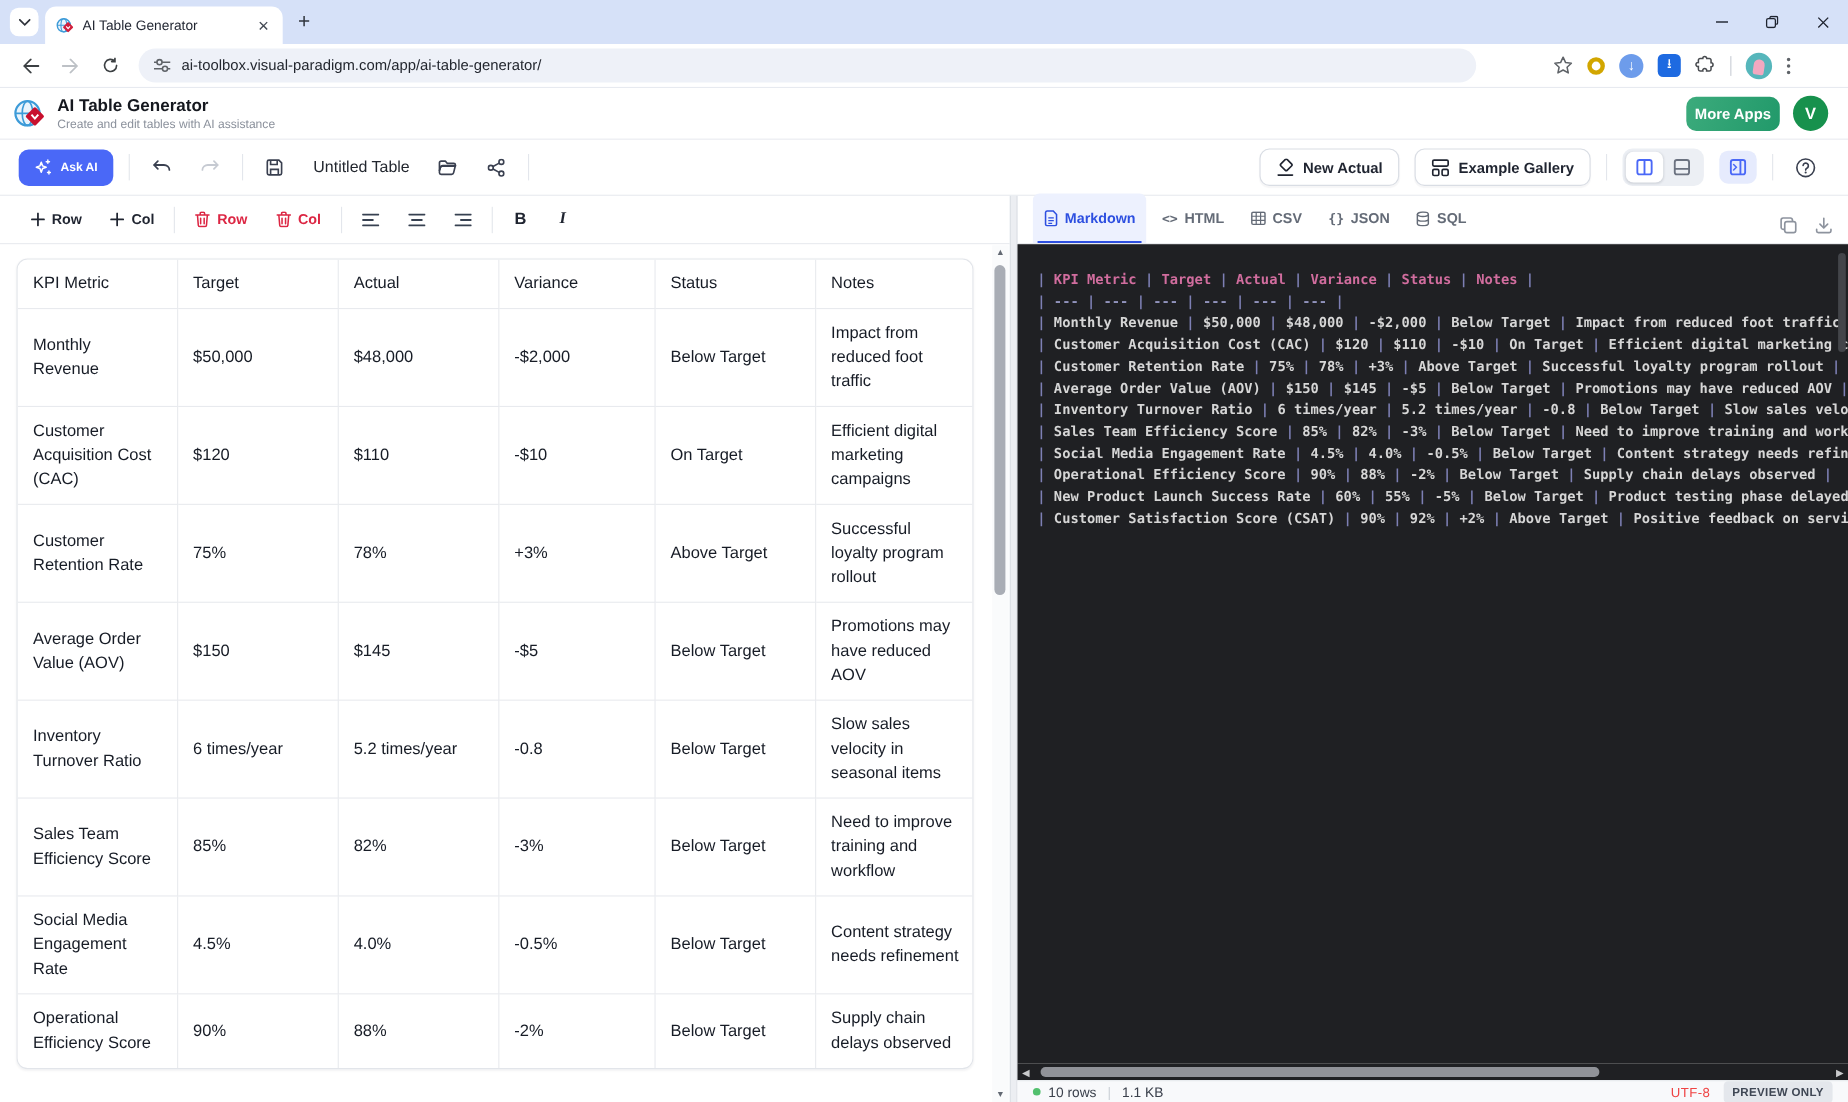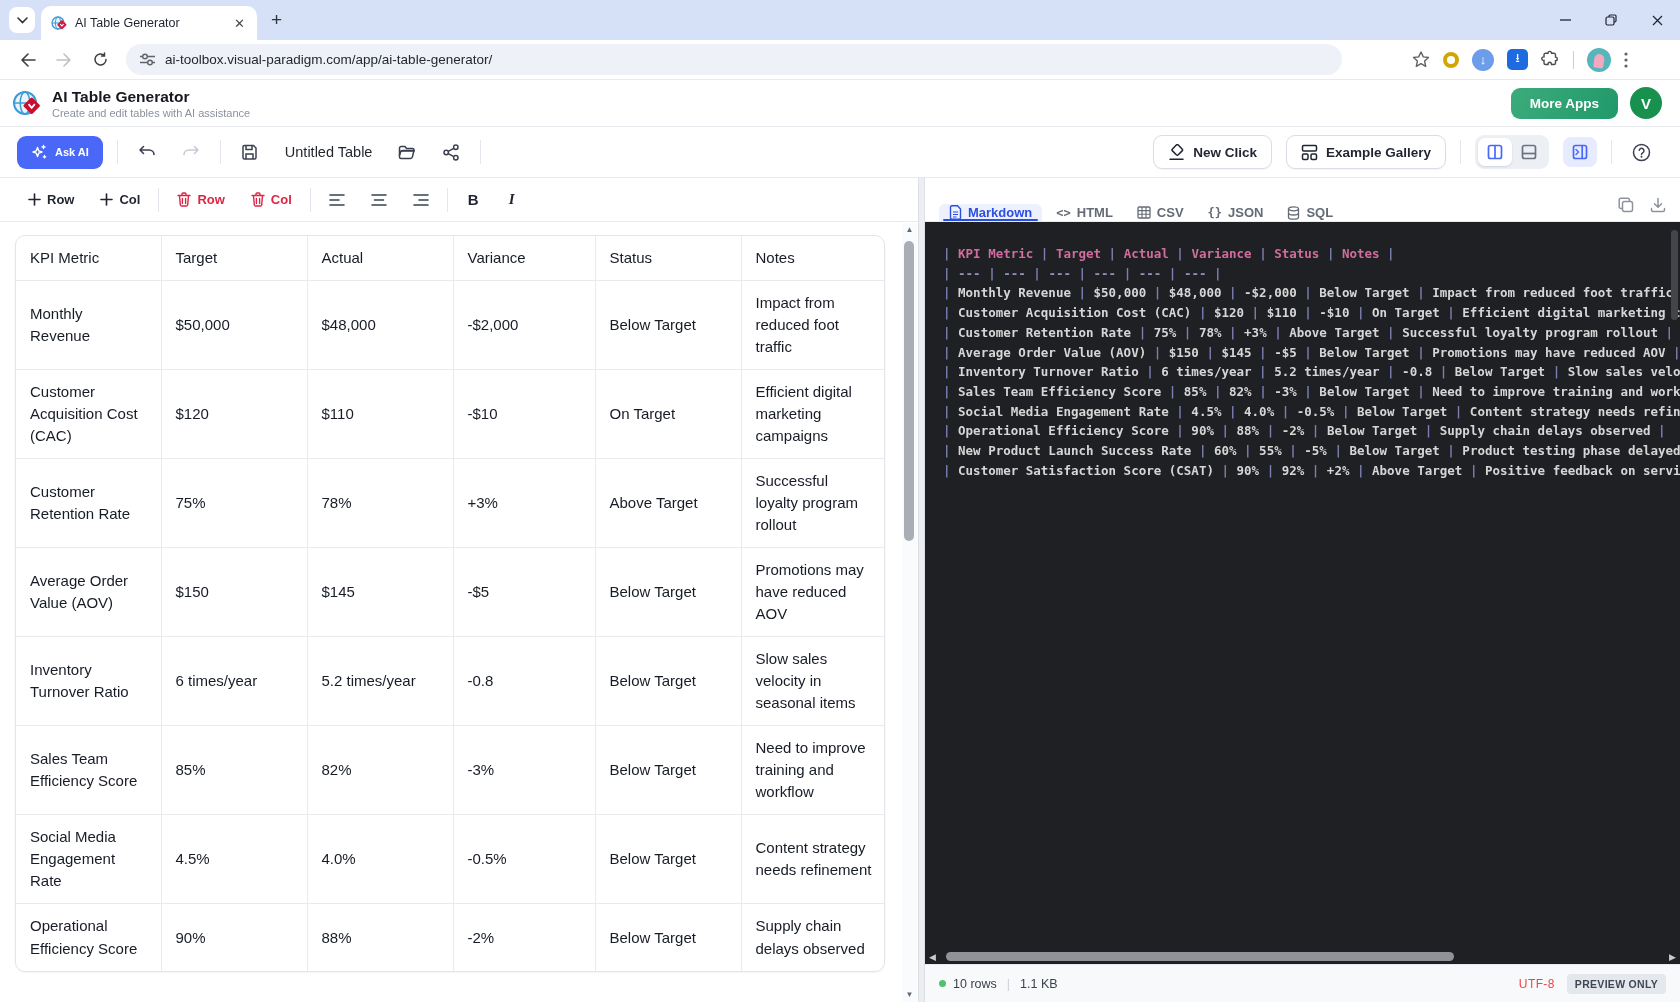--- a/index.html
+++ b/index.html
@@ -27,21 +27,21 @@
   .dl2 { width:21px; height:21px; border-radius:5px; background:#1e6ae1; color:#fff; display:flex; align-items:center; justify-content:center; font-size:12px; }
   .avatar-browser { width:24px; height:24px; border-radius:50%; background:#56b6bb; position:relative; overflow:hidden; }
   .avatar-browser::after { content:''; position:absolute; left:7px; top:6px; width:10px; height:14px; background:#f2a8c0; border-radius:5px 5px 2px 2px; transform:rotate(8deg); }
 
   
   .app-header { height:47px; display:flex; align-items:center; padding:0 18px 0 12px; border-bottom:1px solid #e8eaef; }
   .app-logo { margin-right:10px; }
   .app-titles .t { font-size:15.5px; font-weight:700; color:#15181f; }
   .app-titles .s { font-size:11px; color:#8b919c; margin-top:1px; }
   .spacer { flex:1; }
-  .more-apps { background:linear-gradient(110deg,#3cab7c,#21996a); color:#fff; font-size:13.5px; font-weight:700; padding:8px 19px; border-radius:9px; border:none; }
+  .more-apps { background:linear-gradient(110deg,#3cab7c,#21996a); color:#fff; font-size:13.5px; font-weight:700; padding:8px 8px; border-radius:9px; border:none; }
   .avatar-app { width:32px; height:32px; border-radius:50%; background:#17914d; color:#fff; font-weight:700; font-size:15px; display:flex; align-items:center; justify-content:center; margin-left:12px; }
 
   
   .app-toolbar { height:51px; display:flex; align-items:center; padding:0 24px 0 17px; border-bottom:1px solid #e8eaef; gap:14px; }
   .ask-ai { background:#4a68f7; color:#fff; border:none; border-radius:9px; height:33px; padding:0 14px; font-size:11px; font-weight:700; display:flex; align-items:center; gap:7px; }
   .vdiv { width:1px; height:24px; background:#e3e6ec; }
   .ic-btn { width:30px; height:30px; display:flex; align-items:center; justify-content:center; border-radius:6px; color:#3a4050; }
   .ic-btn.disabled { color:#c6cad2; }
   .doc-title { font-size:14.5px; color:#23272f; margin:0 6px; }
   .outline-btn { background:#fff; border:1px solid #d9dde4; border-radius:9px; height:34px; padding:0 14px; display:flex; align-items:center; gap:8px; font-size:13.5px; font-weight:600; color:#1f2430; box-shadow:0 1px 1px rgba(20,24,40,.04); }
@@ -77,40 +77,40 @@
   
   .v-scroll { position:absolute; right:1px; top:45px; bottom:0; width:15px; background:#fafbfc; display:flex; flex-direction:column; align-items:center; }
   .v-scroll .arr { color:#636973; font-size:8px; line-height:14px; }
   .v-scroll .track { flex:1; width:100%; position:relative; }
   .v-scroll .thumb { position:absolute; left:2px; width:10px; top:4px; height:300px; background:#a9adb5; border-radius:6px; }
 
   .left-footer { height:38px; display:flex; align-items:center; padding:0 20px; font-size:13px; color:#555c66; }
 
   
   .export-tabs { height:44px; display:flex; align-items:flex-end; padding:0 14px; border-bottom:1px solid #e8eaee; gap:4px; }
-  .etab { display:flex; align-items:center; gap:6px; font-size:13px; font-weight:600; color:#646b77; padding:1px 10px; margin-bottom:0; border-radius:6px 6px 0 0; position:relative; }
+  .etab { display:flex; align-items:center; gap:6px; font-size:13px; font-weight:600; color:#646b77; padding:15px 10px; margin-bottom:0; border-radius:6px 6px 0 0; position:relative; }
   .etab.active { color:#2d4fe0; background:#edf1fe; }
   .etab.active::after { content:''; position:absolute; left:4px; right:4px; bottom:0; height:2px; background:#2d4fe0; border-radius:1px; }
   .etab .glyph { font-size:12px; font-weight:700; font-family:"DejaVu Sans Mono",monospace; }
   .etabs-right { margin-left:auto; display:flex; align-items:center; gap:16px; padding-bottom:8px; color:#8d939e; }
 
   .code-area { flex:1; background:#1f2023; overflow:hidden; padding:22px 0 0 18px; position:relative; }
   .code-line { font-family:"DejaVu Sans Mono",monospace; font-size:12.5px; font-weight:600; line-height:19.7px; white-space:pre; color:#d7d7d7; }
   .code-line .pipe { color:#7d7fb4; }
   .code-line.hdr .tok { color:#d16d9e; font-weight:700; }
   .code-line.sep .tok { color:#9193bd; }
   .code-line.dat .tok { color:#d6d6d6; }
   .code-vscroll { position:absolute; right:2px; top:8px; width:7px; height:90px; background:#43454a; border-radius:4px; }
 
   .h-scroll { height:15px; background:#1f2023; display:flex; align-items:center; padding:0 4px; gap:4px; }
   .h-scroll .arr { color:#c9cacc; font-size:9px; }
   .h-scroll .track { flex:1; position:relative; height:9px; }
   .h-scroll .thumb { position:absolute; left:6px; width:70%; top:0; height:9px; background:#909298; border-radius:5px; }
 
-  .status-bar { height:38px; background:#f8f9fb; border-top:1px solid #e8eaee; display:flex; align-items:center; padding:0 14px; font-size:12.5px; color:#3b414c; }
+  .status-bar { height:20px; background:#f8f9fb; border-top:1px solid #e8eaee; display:flex; align-items:center; padding:0 14px; font-size:12.5px; color:#3b414c; }
   .dot-green { width:7px; height:7px; border-radius:50%; background:#52c06e; margin-right:7px; }
   .sb-sep { color:#ccd0d7; margin:0 10px; }
   .sb-right { margin-left:auto; display:flex; align-items:center; gap:12px; }
   .sb-enc { color:#ef4444; font-size:12px; letter-spacing:.4px; }
   .sb-badge { background:#e4e7ec; color:#3f4754; font-size:10.5px; font-weight:700; letter-spacing:.3px; padding:4px 8px; border-radius:4px; }
 </style>
 </head>
 <body>
 
 <div class="tabstrip">
@@ -253,21 +253,21 @@
         <path d="M5.2 7.4l5.6-3.1M5.2 9.6l5.6 3.1" stroke="#3a4050" stroke-width="1.5"></path>
       </svg>
   </div>
   <span class="vdiv"></span>
   <div class="spacer"></div>
   <button class="outline-btn">
     <svg width="17" height="17" viewBox="0 0 17 17">
         <rect x="5.2" y="1.8" width="8.2" height="8.2" rx="1.4" transform="rotate(45 9.3 5.9)" fill="none" stroke="#1f2430" stroke-width="1.5"></rect>
         <path d="M2 15.2h13" stroke="#1f2430" stroke-width="1.5" stroke-linecap="round"></path>
       </svg>
-    <span>New Click</span>
+    <span>New Actual</span>
   </button>
   <button class="outline-btn">
     <svg width="17" height="17" viewBox="0 0 17 17">
         <rect x="1.5" y="1.5" width="14" height="5.5" rx="1.2" fill="none" stroke="#1f2430" stroke-width="1.5"></rect>
         <rect x="1.5" y="10" width="5.5" height="5.5" rx="1.2" fill="none" stroke="#1f2430" stroke-width="1.5"></rect>
         <rect x="10" y="10" width="5.5" height="5.5" rx="1.2" fill="none" stroke="#1f2430" stroke-width="1.5"></rect>
       </svg>
     <span>Example Gallery</span>
   </button>
   <span class="vdiv"></span>

